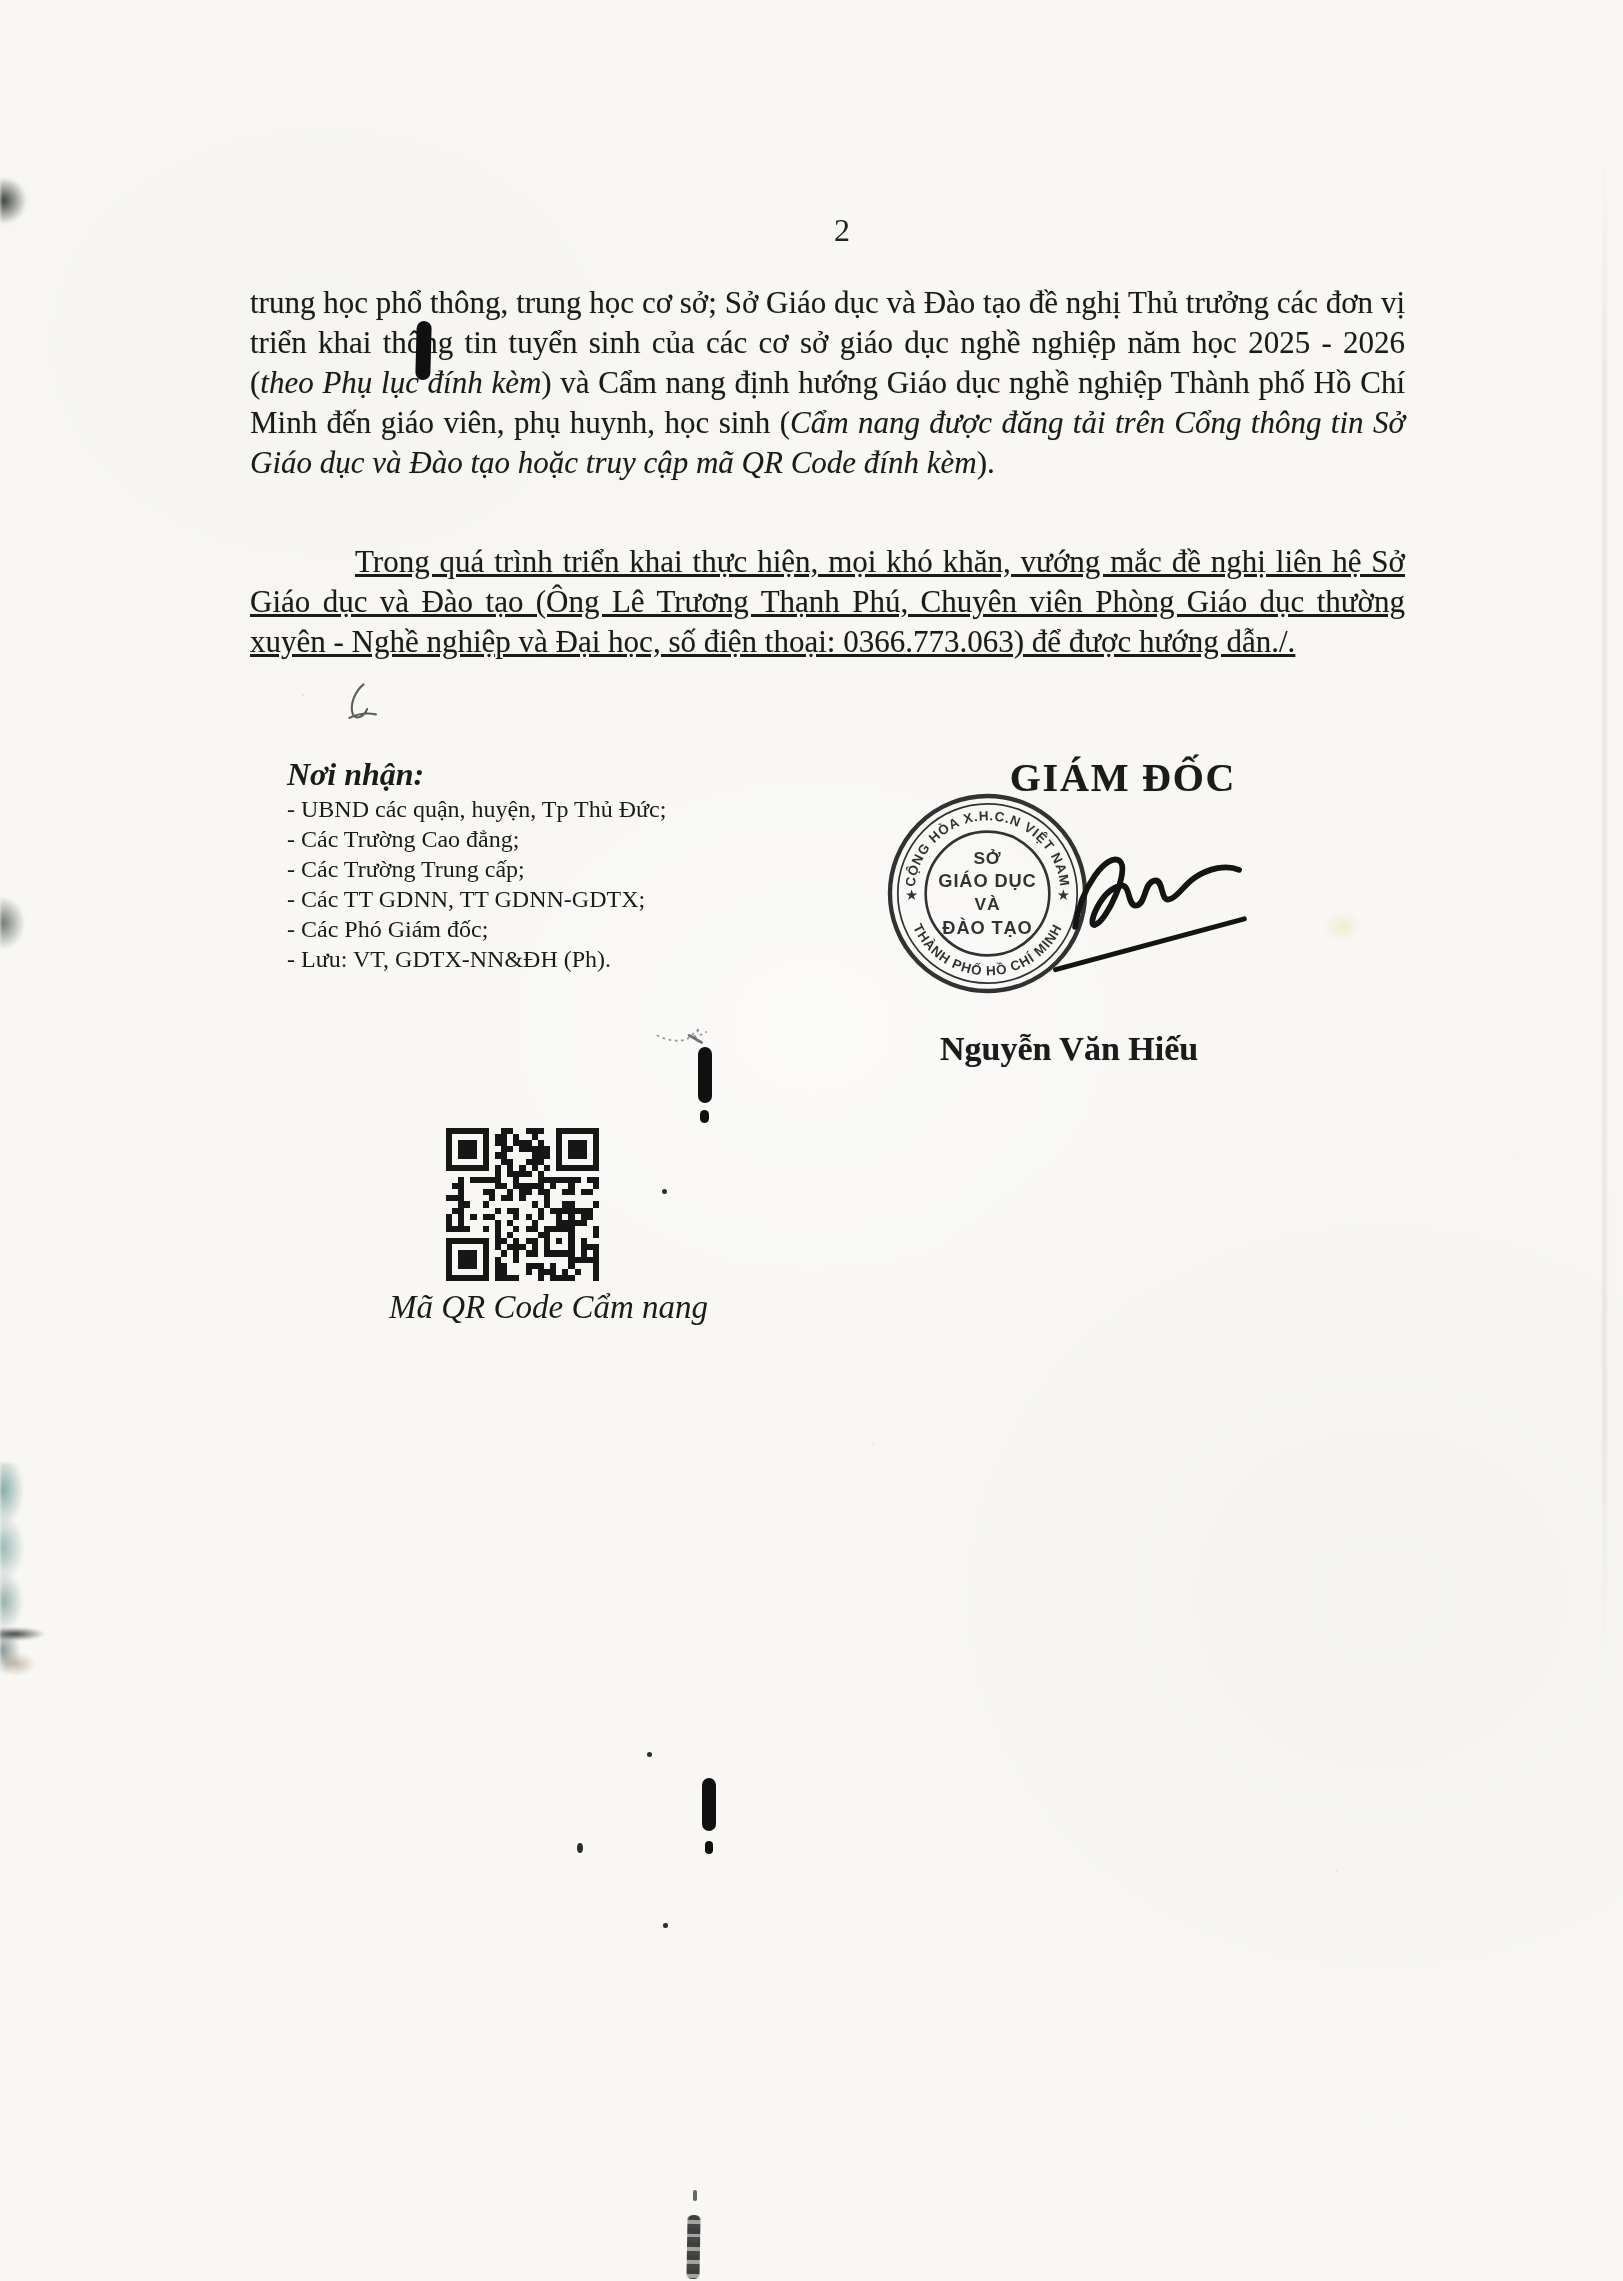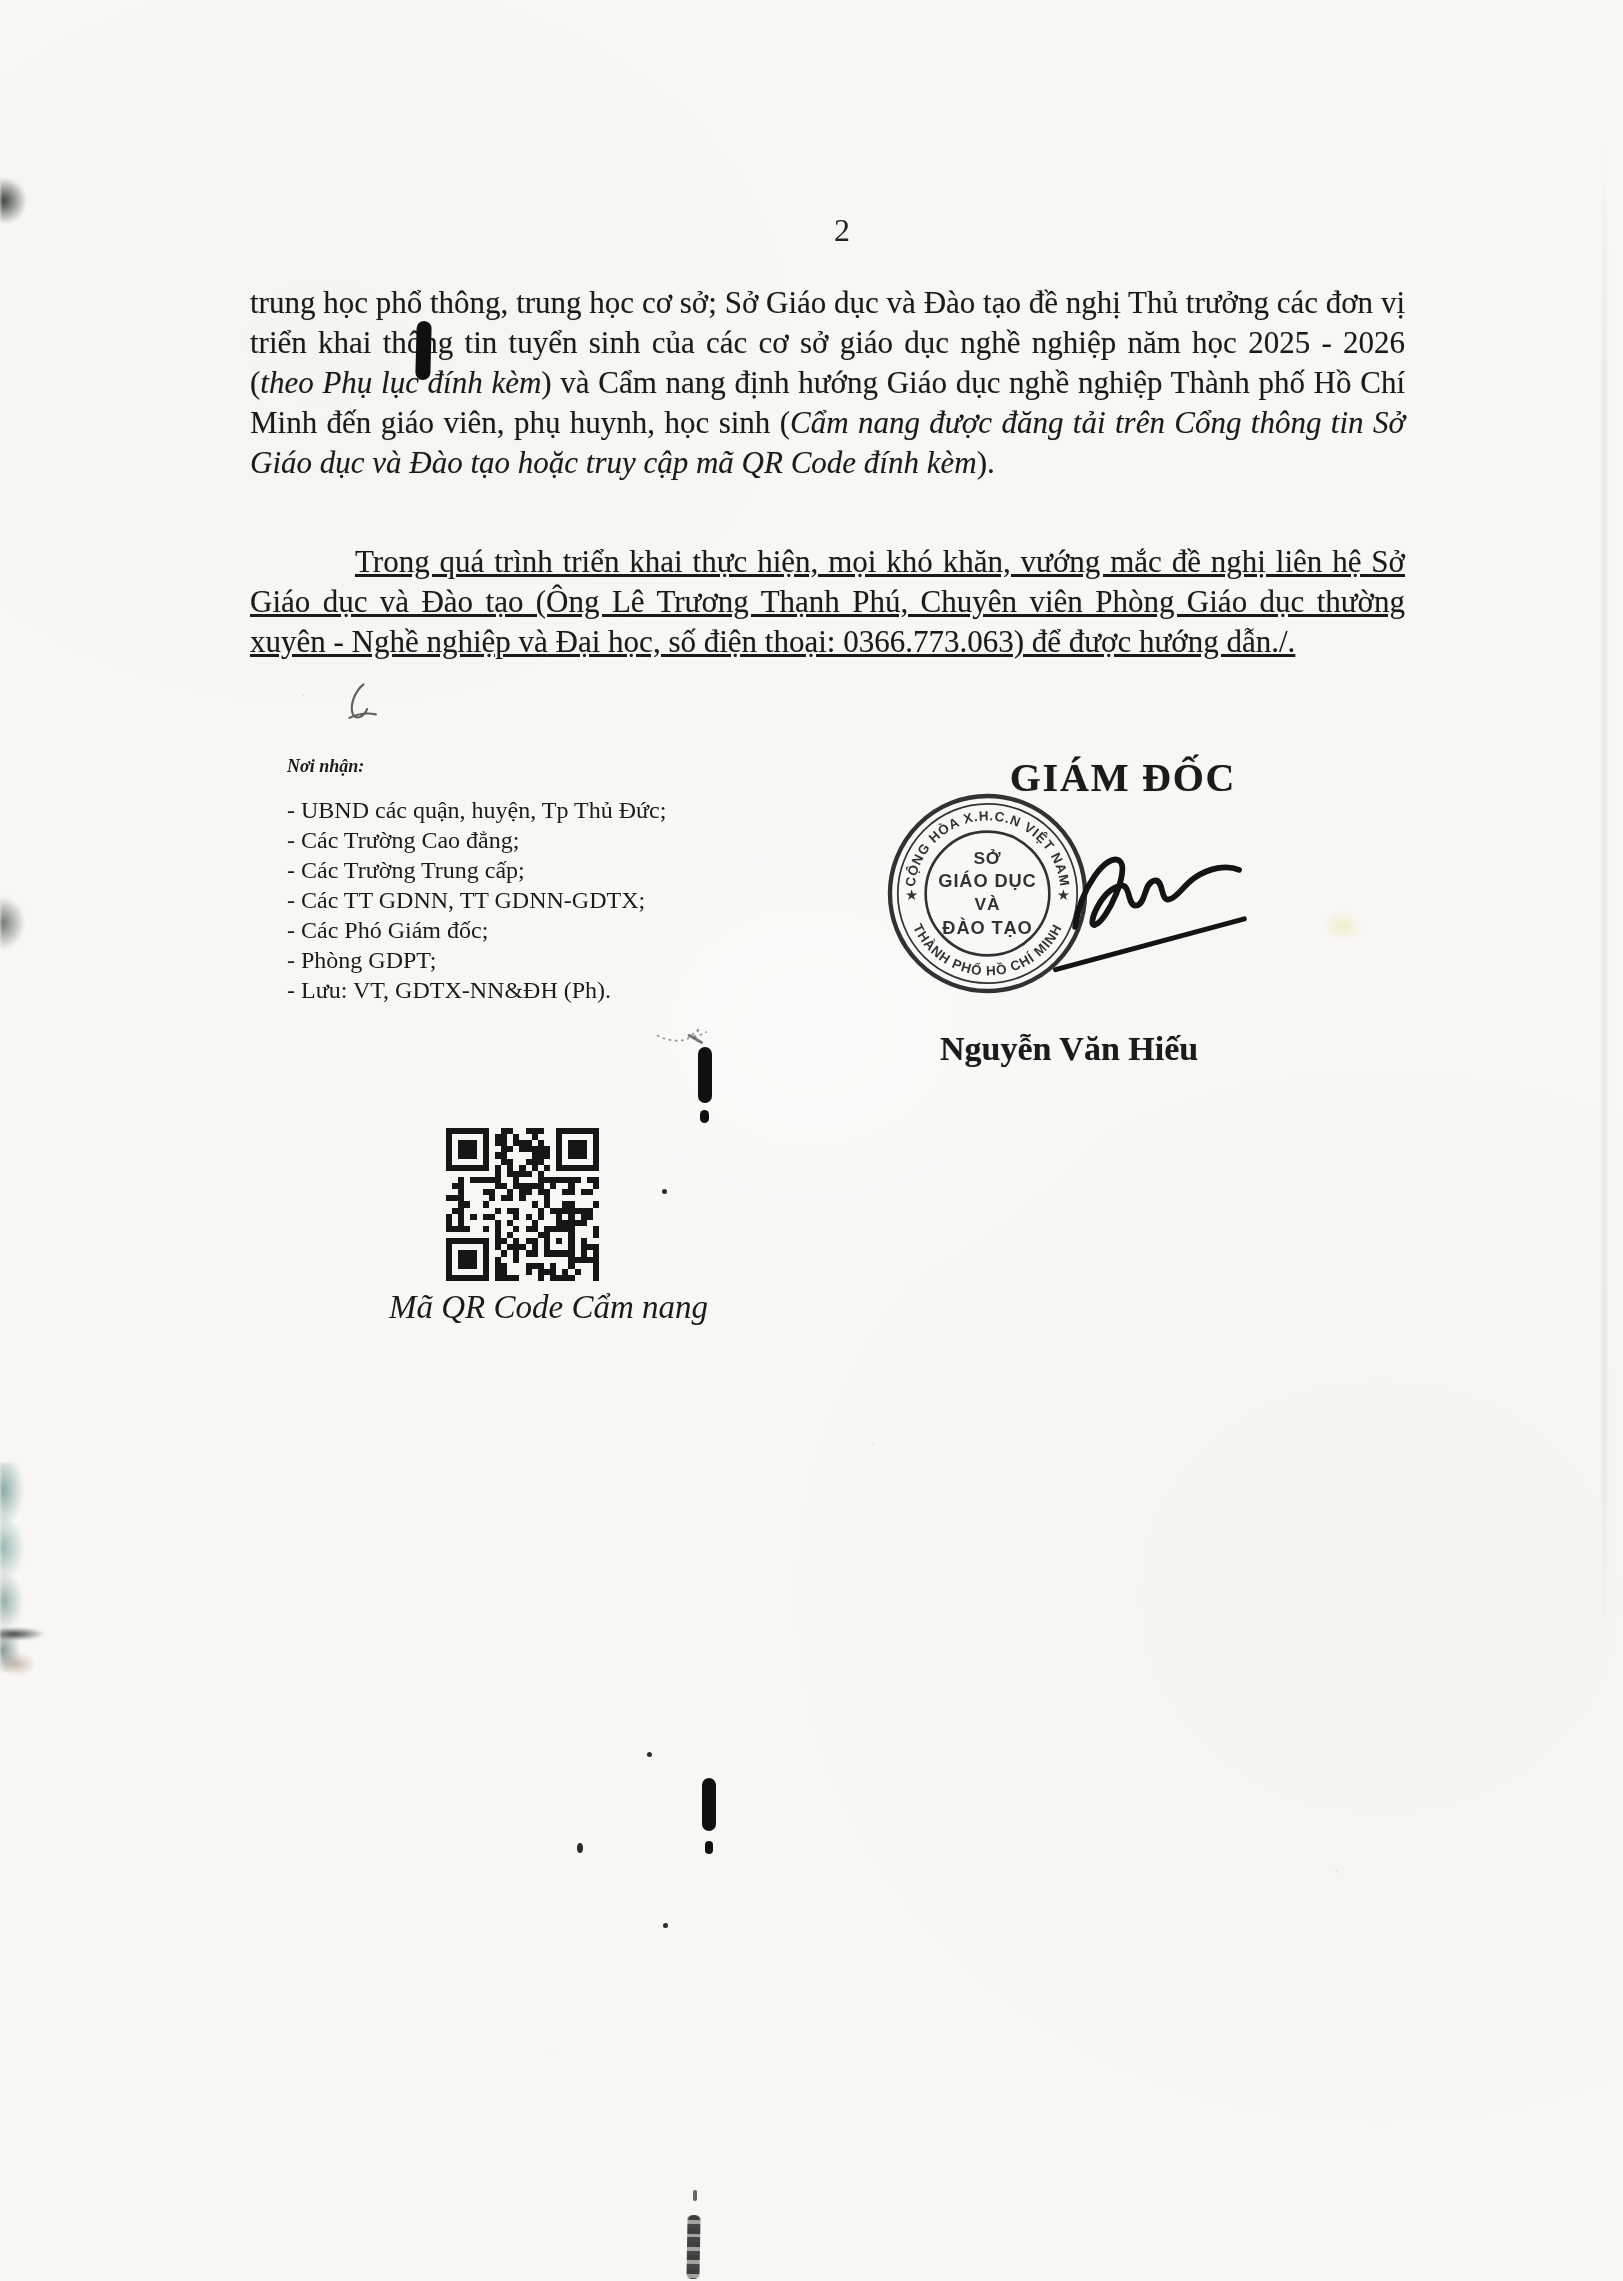--- a/index.html
+++ b/index.html
@@ -32,21 +32,21 @@
   }
   .para{
     position:absolute;left:250px;width:1155px;
     font-size:31px;line-height:40px;
     text-align:justify;margin:0;
     text-shadow:0 0 0.9px rgba(25,25,25,.32);
   }
   .para1{top:283px;}
   .para2{top:542px;text-indent:105px;text-decoration:underline;}
   .recipients{position:absolute;left:287px;top:756px;width:499px;}
-  .recipients-label{font-weight:bold;font-style:italic;font-size:18px;margin-bottom:18px;}
+  .recipients-label{font-weight:bold;font-style:italic;font-size:32px;margin-bottom:1px;}
   .recipient-item{font-size:24px;line-height:30px;white-space:nowrap;}
   .sig-title{
     position:absolute;left:945px;top:754px;width:356px;
     text-align:center;font-weight:bold;font-size:40px;letter-spacing:1.8px;
     text-shadow:0 0 0.9px rgba(25,25,25,.4);
   }
   .signer-name{
     position:absolute;left:940px;top:1030px;width:365px;
     text-align:left;font-weight:bold;font-size:34px;
     text-shadow:0 0 0.9px rgba(25,25,25,.4);
@@ -113,21 +113,20 @@
   </svg>
 
   <div class="recipients">
     <div class="recipients-label">Nơi nhận:</div>
     <div>
         <div class="recipient-item">- UBND các quận, huyện, Tp Thủ Đức;</div>
         <div class="recipient-item">- Các Trường Cao đẳng;</div>
         <div class="recipient-item">- Các Trường Trung cấp;</div>
         <div class="recipient-item">- Các TT GDNN, TT GDNN-GDTX;</div>
         <div class="recipient-item">- Các Phó Giám đốc;</div>
-        <div class="recipient-item">- Phòng GDPT;</div>
         <div class="recipient-item">- Lưu: VT, GDTX-NN&amp;ĐH (Ph).</div>
       </div>
   </div>
 
   <div class="sig-title">GIÁM ĐỐC</div>
 
   <svg class="stamp" viewBox="0 0 240 240">
     <g fill="none" stroke="#1d1d1d">
       <circle cx="120" cy="120" r="112" stroke-width="5"></circle>
       <circle cx="120" cy="120" r="103" stroke-width="2"></circle>

